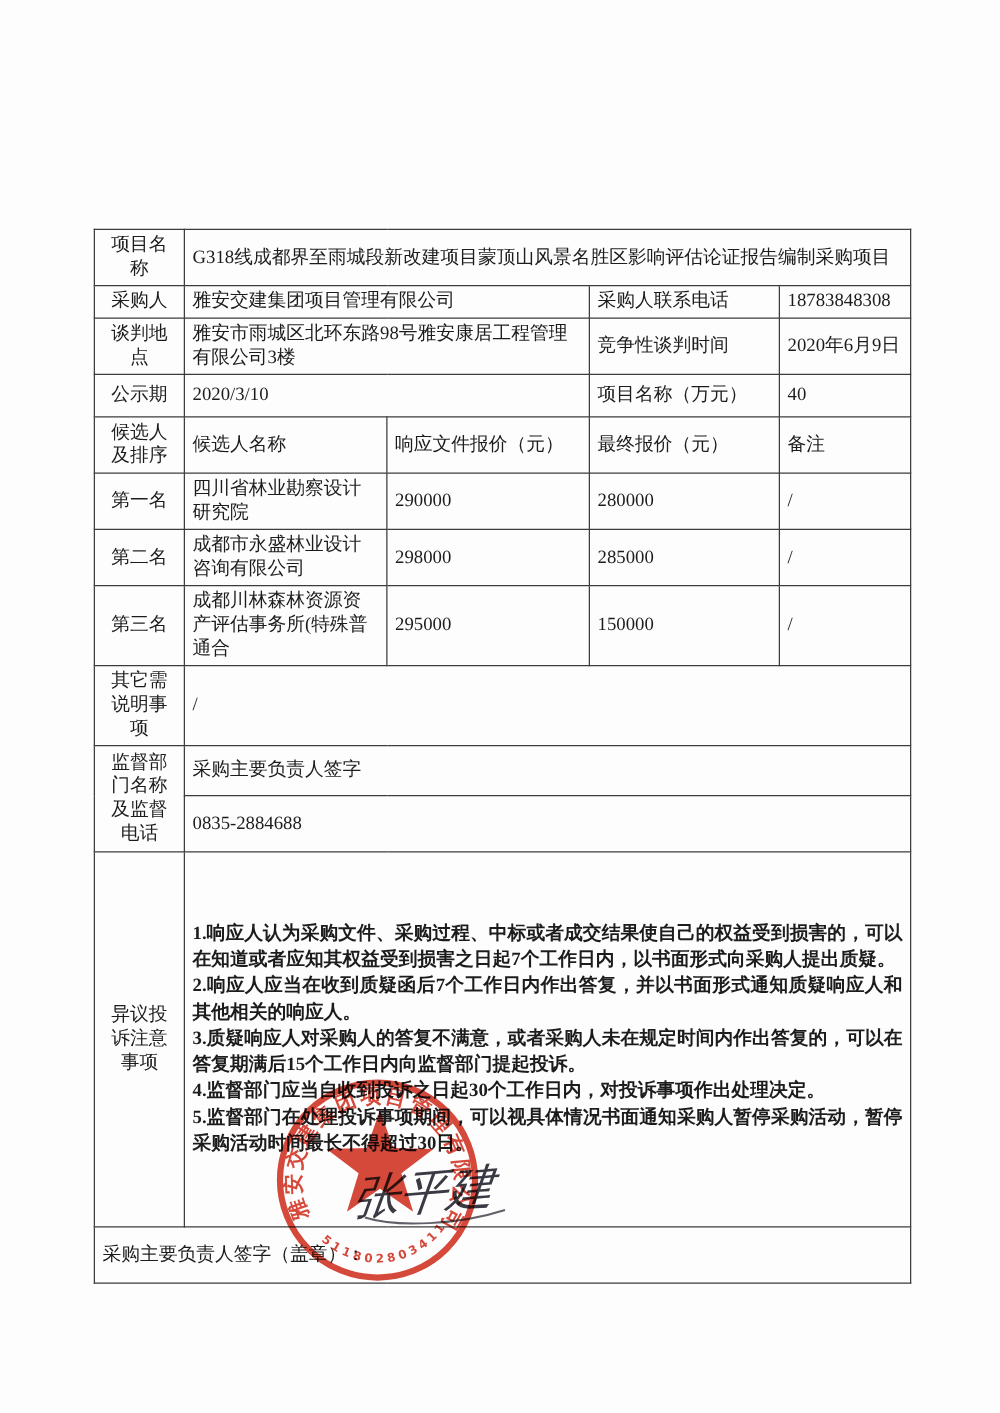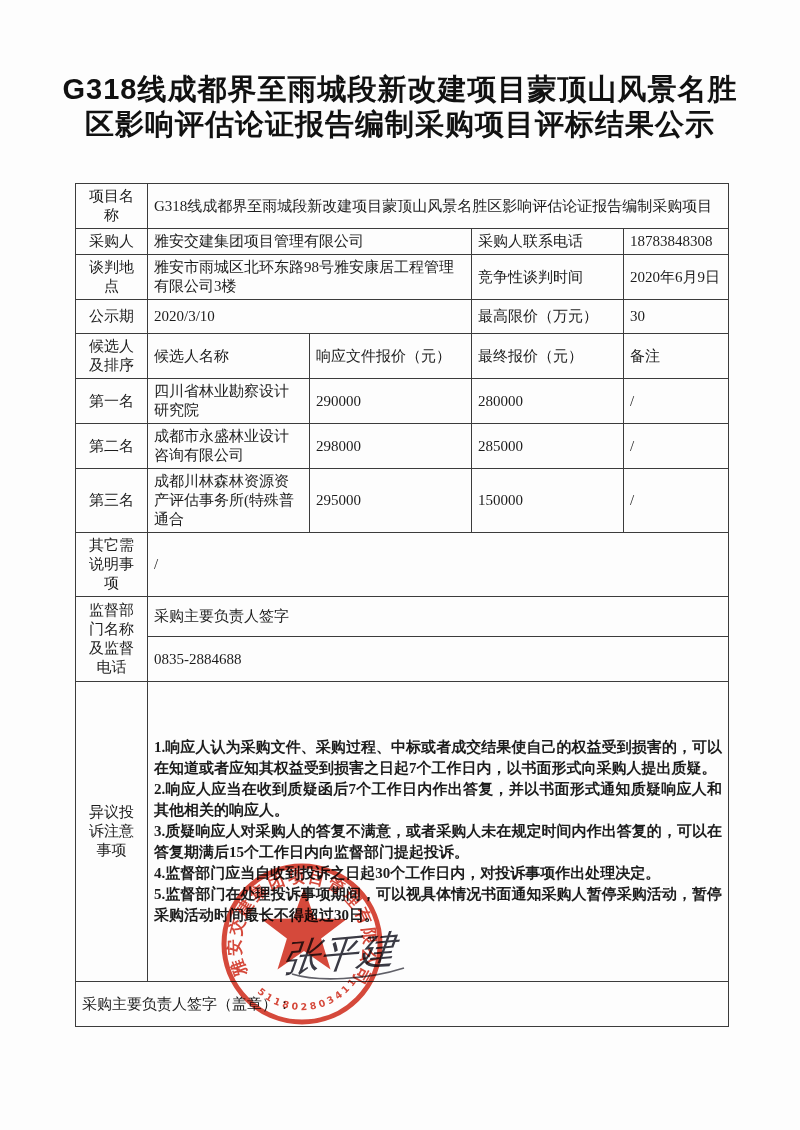--- a/index.html
+++ b/index.html
@@ -64,21 +64,20 @@
     fill: #3a3a44;
     font-style: italic;
     font-family: "DejaVu Serif", serif;
   }
 </style>
 </head>
 <body>
 
 <div class="page">
 
-  <div class="doc-title">G318线成都界至雨城段新改建项目蒙顶山风景名胜区影响评估论证报告编制采购项目评标结果公示</div>
 
   <table class="main">
     <colgroup>
       <col style="width:72px">
         <col style="width:162px">
         <col style="width:162px">
         <col style="width:152px">
         <col style="width:105px">
     </colgroup>
     <tbody>
@@ -94,22 +93,22 @@
       </tr>
       <tr style="height:43px">
         <td class="lbl">谈判地点</td>
         <td class="lft" colspan="2">雅安市雨城区北环东路98号雅安康居工程管理有限公司3楼</td>
         <td class="ctr">竞争性谈判时间</td>
         <td class="ctr">2020年6月9日</td>
       </tr>
       <tr style="height:34px">
         <td class="lbl">公示期</td>
         <td class="lft" colspan="2">2020/3/10</td>
-        <td class="ctr">最高限价（万元）</td>
-        <td class="ctr">30</td>
+        <td class="ctr">项目名称（万元）</td>
+        <td class="ctr">40</td>
       </tr>
       <tr style="height:38px">
         <td class="lbl">候选人及排序</td>
         <td class="ctr">候选人名称</td>
         <td class="ctr">响应文件报价（元）</td>
         <td class="ctr">最终报价（元）</td>
         <td class="ctr">备注</td>
       </tr>
       <tr style="height:37px">
         <td class="lbl">第一名</td>

